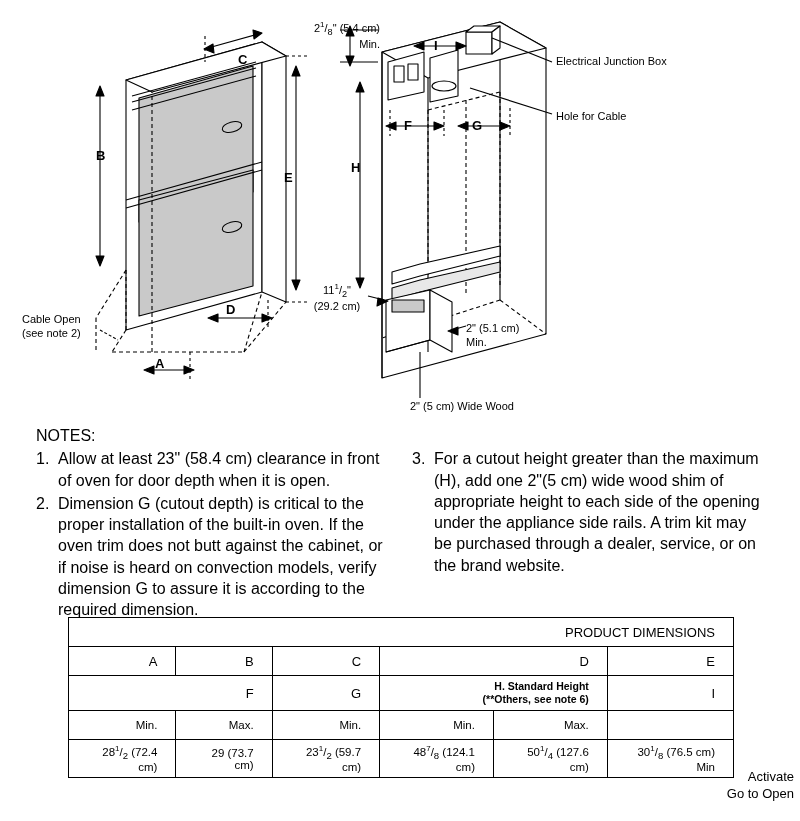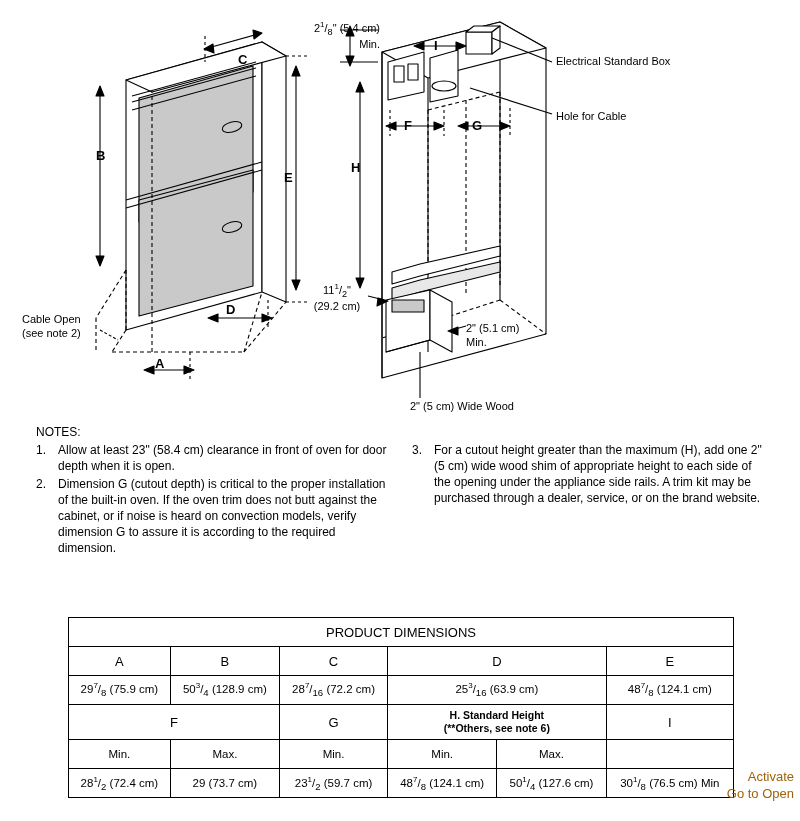--- a/index.html
+++ b/index.html
@@ -4,40 +4,40 @@
 <style>
   html,body{margin:0;padding:0;}
   body{
     width:800px;height:821px;background:#ffffff;
     font-family:"Liberation Sans", sans-serif;
     color:#000;position:relative;overflow:hidden;
   }
   .diagram{position:absolute;left:0;top:0;width:800px;height:430px;}
   .lbl{position:absolute;font-size:11px;line-height:1.25;}
   .lbl.bold{font-weight:bold;font-size:13px;}
-  .notes{position:absolute;left:36px;top:425px;width:730px;font-size:12px;line-height:1.33;}
+  .notes{position:absolute;left:36px;top:425px;width:730px;font-size:16px;line-height:1.33;}
   .notes-title{font-weight:normal;margin-bottom:2px;}
   .notes-cols{display:flex;gap:24px;}
   .notes-col{width:352px;}
   .note-row{display:flex;margin-bottom:2px;}
   .note-num{width:22px;flex:none;}
   .note-txt{flex:1;}
   table.dims{
     position:absolute;left:68px;top:617px;width:666px;
     border-collapse:collapse;font-size:11.5px;
   }
   table.dims td{
-    border:1px solid #000;text-align:center;padding:4px 4px;height:20px;
+    border:1px solid #000;text-align:right;padding:4px 18px;height:20px;
   }
   .sect{font-size:13px;padding:5px 2px;}
   .hdr{font-size:13px;}
   sup{font-size:8px;vertical-align:super;}
   .wm{
     position:absolute;right:6px;bottom:18px;text-align:right;
-    color:#a16207;font-size:13px;line-height:1.3;
+    color:#000000;font-size:13px;line-height:1.3;
   }
 </style>
 </head>
 <body>
 
 <div class="diagram">
   <svg width="800" height="430" viewBox="0 0 800 430">
     <g fill="none" stroke="#000" stroke-width="1.1" stroke-linejoin="round">
 
       <polygon points="126,80 262,42 262,292 126,330" fill="#ffffff"></polygon>
@@ -174,21 +174,21 @@
   <div class="lbl bold" style="left:404px;top:118px;">F</div>
   <div class="lbl bold" style="left:472px;top:118px;">G</div>
   <div class="lbl bold" style="left:351px;top:160px;">H</div>
   <div class="lbl bold" style="left:434px;top:38px;">I</div>
 
   <div class="lbl" style="left:292px;top:20px;width:88px;text-align:right;">
     <span>2<sup>1</sup>/<sub>8</sub>" (5.4 cm)</span><br>
     <span>Min.</span>
   </div>
 
-  <div class="lbl" style="left:556px;top:55px;">Electrical Standard Box</div>
+  <div class="lbl" style="left:556px;top:55px;">Electrical Junction Box</div>
   <div class="lbl" style="left:556px;top:110px;">Hole for Cable</div>
 
   <div class="lbl" style="left:22px;top:313px;">
     <span>Cable Open</span><br>
     <span>(see note 2)</span>
   </div>
 
   <div class="lbl" style="left:306px;top:282px;width:62px;text-align:center;">
     <span>11<sup>1</sup>/<sub>2</sub>"</span><br>
     <span>(29.2 cm)</span>
@@ -230,27 +230,20 @@
     <td class="sect" colspan="6">PRODUCT DIMENSIONS</td>
   </tr>
   <tr>
     <td class="hdr">A</td>
     <td class="hdr">B</td>
     <td class="hdr">C</td>
     <td class="hdr" colspan="2">D</td>
     <td class="hdr">E</td>
   </tr>
   <tr>
-    <td>29<sup>7</sup>/<sub>8</sub> (75.9 cm)</td>
-    <td>50<sup>3</sup>/<sub>4</sub> (128.9 cm)</td>
-    <td>28<sup>7</sup>/<sub>16</sub> (72.2 cm)</td>
-    <td colspan="2">25<sup>3</sup>/<sub>16</sub> (63.9 cm)</td>
-    <td>48<sup>7</sup>/<sub>8</sub> (124.1 cm)</td>
-  </tr>
-  <tr>
     <td class="hdr" colspan="2">F</td>
     <td class="hdr">G</td>
     <td colspan="2" style="font-size:10.5px;line-height:1.25;font-weight:bold;">
       <span>H. Standard Height</span><br>
       <span>(**Others, see note 6)</span>
     </td>
     <td class="hdr">I</td>
   </tr>
   <tr>
     <td>Min.</td>

